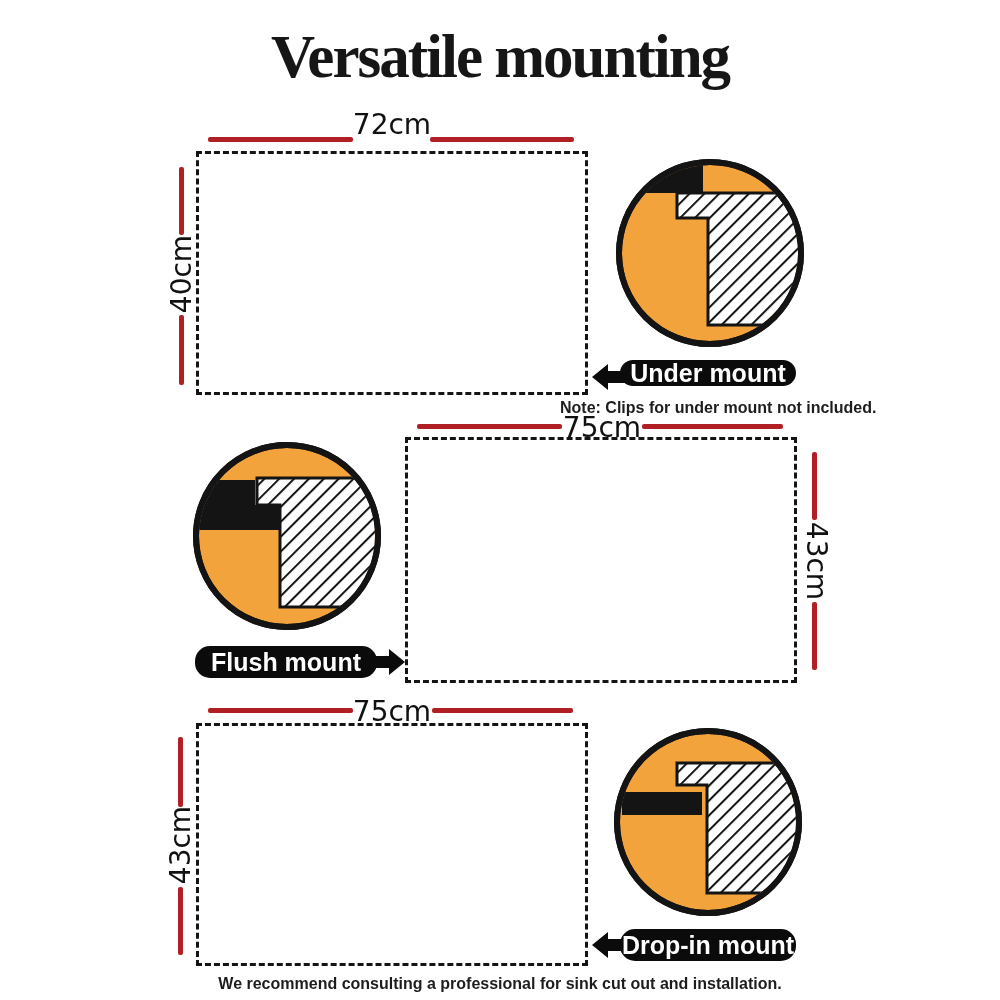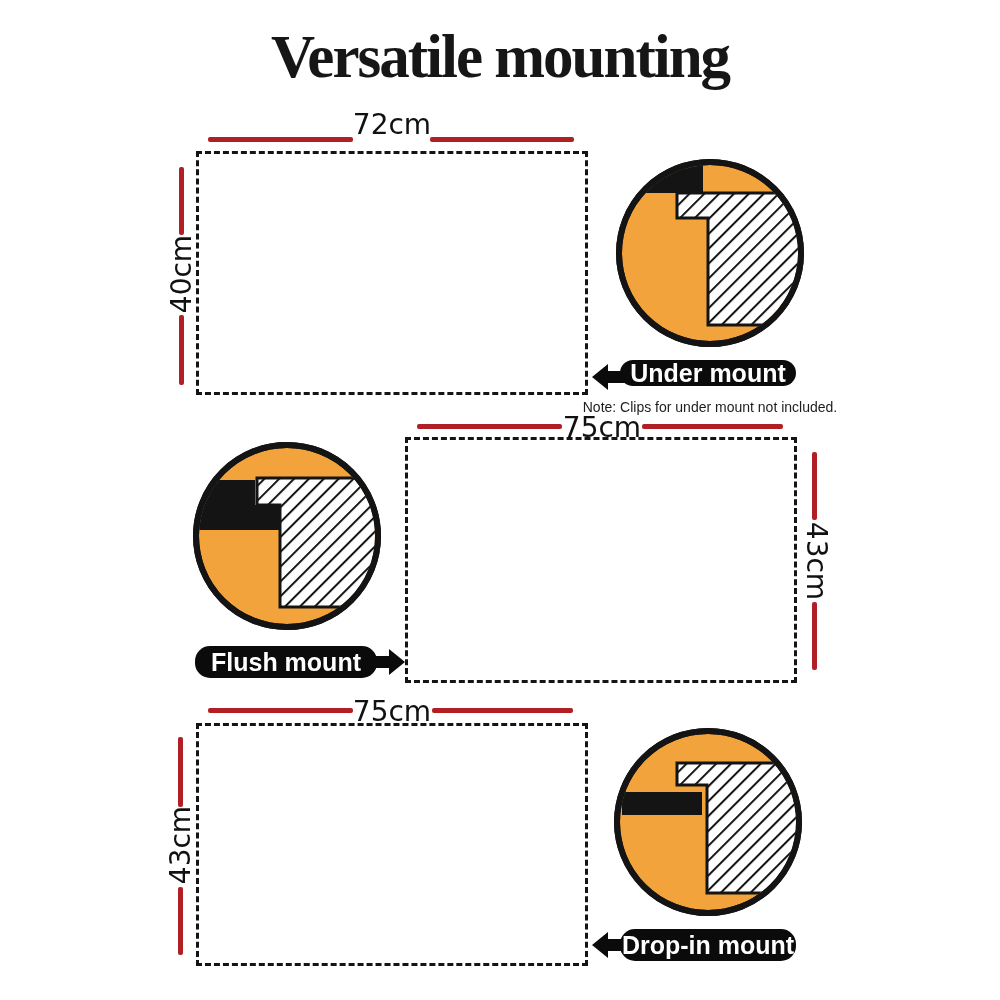--- a/index.html
+++ b/index.html
@@ -71,21 +71,21 @@
     font-size:25px;font-weight:700;white-space:nowrap;
   }
   .pill1{left:620px;top:360px;width:176px;height:26px;}
   .pill2{left:195px;top:646px;width:182px;height:32px;}
   .pill3{left:620px;top:929px;width:176px;height:32px;}
   .pill-arrow{position:absolute;width:34px;height:32px;}
   .ar1{left:591px;top:361px;}
   .ar2{left:372px;top:646px;}
   .ar3{left:591px;top:929px;}
   .small-note{
-    position:absolute;font-size:14px;color:#1d1d1d;text-align:center;white-space:nowrap;
+    position:absolute;font-size:16px;color:#1d1d1d;text-align:center;white-space:nowrap;font-weight:bold;
   }
   .note1{left:560px;top:399px;width:300px;}
   .footer{left:0;top:975px;width:1000px;}
 </style>
 </head>
 <body>
 
 <div class="canvas">
 
   <svg width="0" height="0" style="position:absolute" aria-hidden="true">
@@ -165,14 +165,15 @@
       <path class="bar" d="M14,70 H94 V93 H14 Z"></path>
     </g>
     <circle class="rim" cx="100" cy="100" r="91"></circle>
   </svg>
 
   <svg class="pill-arrow ar3" viewBox="0 0 34 32">
     <polygon points="1,16 17,3 17,10 34,10 34,22 17,22 17,29" fill="#0b0b0b"></polygon>
   </svg>
   <div class="pill pill3">Drop-in mount</div>
 
+  <div class="small-note footer">We recommend consulting a professional for sink cut out and installation.</div>
 
 </div>
 
 </body></html>

